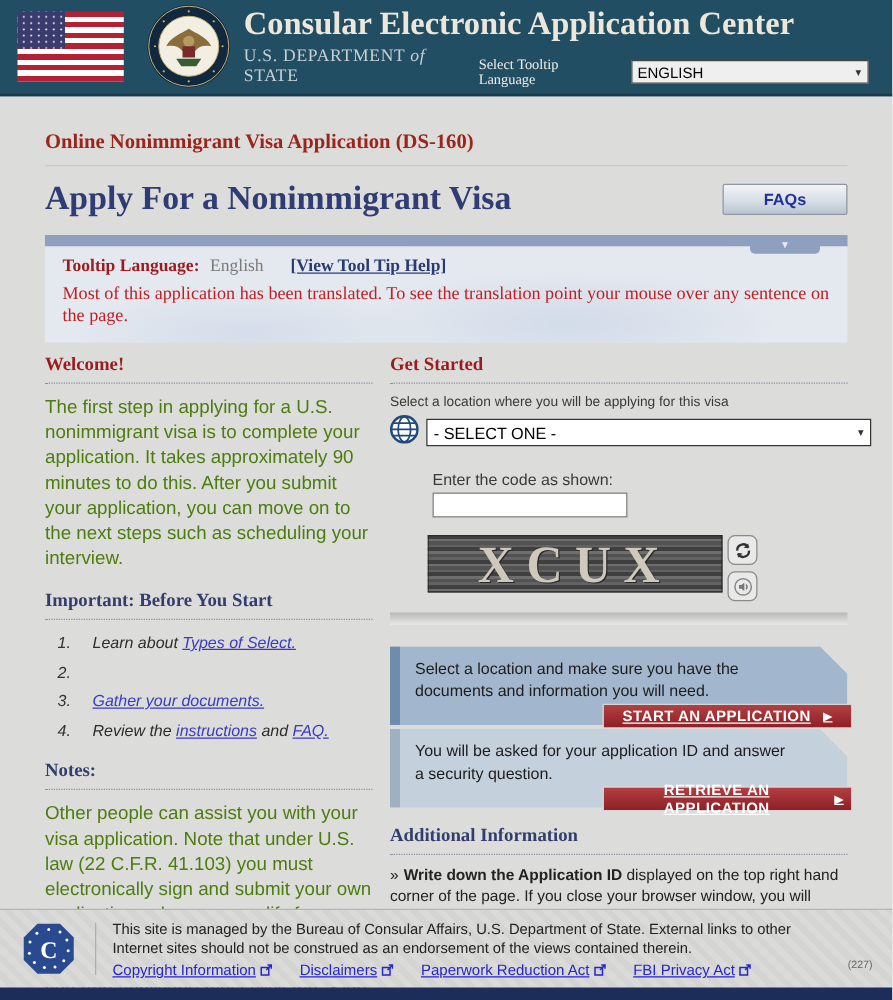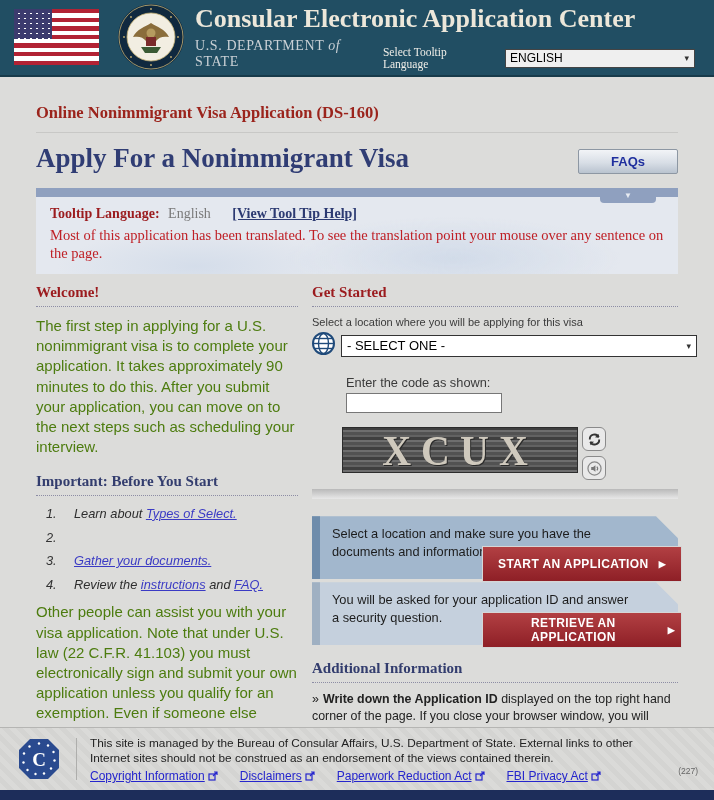--- a/index.html
+++ b/index.html
@@ -23,21 +23,21 @@
   .lang label{font-family:"Liberation Serif",serif;font-size:11.5px;color:#f0eee8;}
   .sel-wrap{position:relative;display:inline-block;}
   .sel-wrap .chev{position:absolute;right:6px;top:50%;transform:translateY(-54%);font-size:9px;color:#333;pointer-events:none;}
   .lang select{appearance:none;-webkit-appearance:none;width:190px;height:19px;background:#efefef;
         border:1px solid #444;font-size:12px;padding:0 4px;border-radius:0;}
 
   
   .content{padding:0 36px;}
   .breadcrumb{margin-top:26px;padding-bottom:9px;border-bottom:1px solid #c8c8c6;
         font-family:"Liberation Serif",serif;font-size:16.5px;font-weight:600;color:#9b241c;}
-  .title-row{display:flex;justify-content:space-between;align-items:flex-end;margin-top:10px;}
+  .title-row{display:flex;justify-content:space-between;align-items:center;margin-top:10px;}
   .title-row h1{margin:0;font-family:"Liberation Serif",serif;font-weight:600;font-size:27px;color:#303d74;}
   .faqs{margin-top:2px;width:100px;height:25px;font-family:"Liberation Sans",sans-serif;
         font-size:13px;font-weight:bold;color:#1f2f9e;
         background:linear-gradient(180deg,#f2f4f7 0%,#d8dee6 55%,#b9c3cf 100%);
         border:1px solid #8d97a3;border-radius:2px;cursor:pointer;}
 
   
   .tooltip-box{margin-top:14px;}
   .ttop{position:relative;height:9px;background:#8fa0bf;}
   .ttab{position:absolute;right:22px;top:0;width:56px;height:15px;background:#8fa0bf;
@@ -87,24 +87,24 @@
   .cap-btns button{width:24px;height:24px;border:1px solid #8a8a8a;border-radius:6px;
         background:#e9e9e9;display:flex;align-items:center;justify-content:center;padding:0;cursor:pointer;}
   .gray-bar{margin-top:9px;height:10px;background:linear-gradient(180deg,#b9b9b9,#e8e8e8);}
 
   .action-box{position:relative;margin-top:17px;min-height:42px;padding:9px 12px 12px 20px;}
   .box-retrieve{margin-top:3px;}
   .box-bg{position:absolute;inset:0;clip-path:polygon(0 0,calc(100% - 22px) 0,100% 22px,100% 100%,0 100%);}
   .box-start .box-bg{background:#a2b7cd;border-left:8px solid #6e8cab;}
   .box-retrieve .box-bg{background:#c5d0dd;border-left:8px solid #9fb0c2;}
   .action-box p{position:relative;margin:0;font-size:12.8px;line-height:1.35;color:#1c1c1c;width:300px;}
-  .red-btn{position:absolute;right:-4px;bottom:-3px;width:200px;height:36px;
+  .red-btn{position:absolute;right:-4px;bottom:-3px;width:200px;height:20px;
         background:linear-gradient(180deg,#b24043 0%,#8e1f26 100%);
         border:1px solid #d6d6d6;display:flex;align-items:center;justify-content:center;gap:10px;
-        color:#fff;font-size:12px;font-weight:bold;letter-spacing:0.4px;cursor:pointer;}
+        color:#fff;font-size:12px;font-weight:bold;letter-spacing:0.4px;cursor:pointer;text-decoration:underline;}
   .red-btn .arr{font-size:9px;line-height:1;}
 
   .addl-head{margin-top:15px;}
   .addl{margin-top:8px;font-size:12.4px;line-height:1.34;color:#222;}
   .addl .item{margin-bottom:1px;}
   .addl b{font-weight:bold;}
   .addl a{color:#3a3ac4;text-decoration:underline;cursor:pointer;}
   .bullet{margin-right:4px;}
 
   
@@ -215,20 +215,21 @@
           <li>
             <span class="num">3.</span>
             <span class="txt"><a>Gather your documents.</a></span>
           </li>
           <li>
             <span class="num">4.</span>
             <span class="txt"><span>Review the </span><a>instructions</a><span> and </span><a>FAQ.</a></span>
           </li>
         </ol>
 
+        <h3 class="h-navy sec-gap">Notes:</h3>
         <p>Other people can assist you with your visa application. Note that under U.S. law (22 C.F.R. 41.103) you must electronically sign and submit your own application unless you qualify for an exemption. Even if someone else helped you complete the application, you (the applicant) must click the “Sign Application” button, or your application may not be accepted.</p>
 
       </div>
 
       <div class="col-right">
         <h3 class="h-red">Get Started</h3>
         <div class="loc-label">Select a location where you will be applying for this visa</div>
         <div class="loc-row">
           <span>
             <svg width="23" height="23" viewBox="0 0 23 23">

